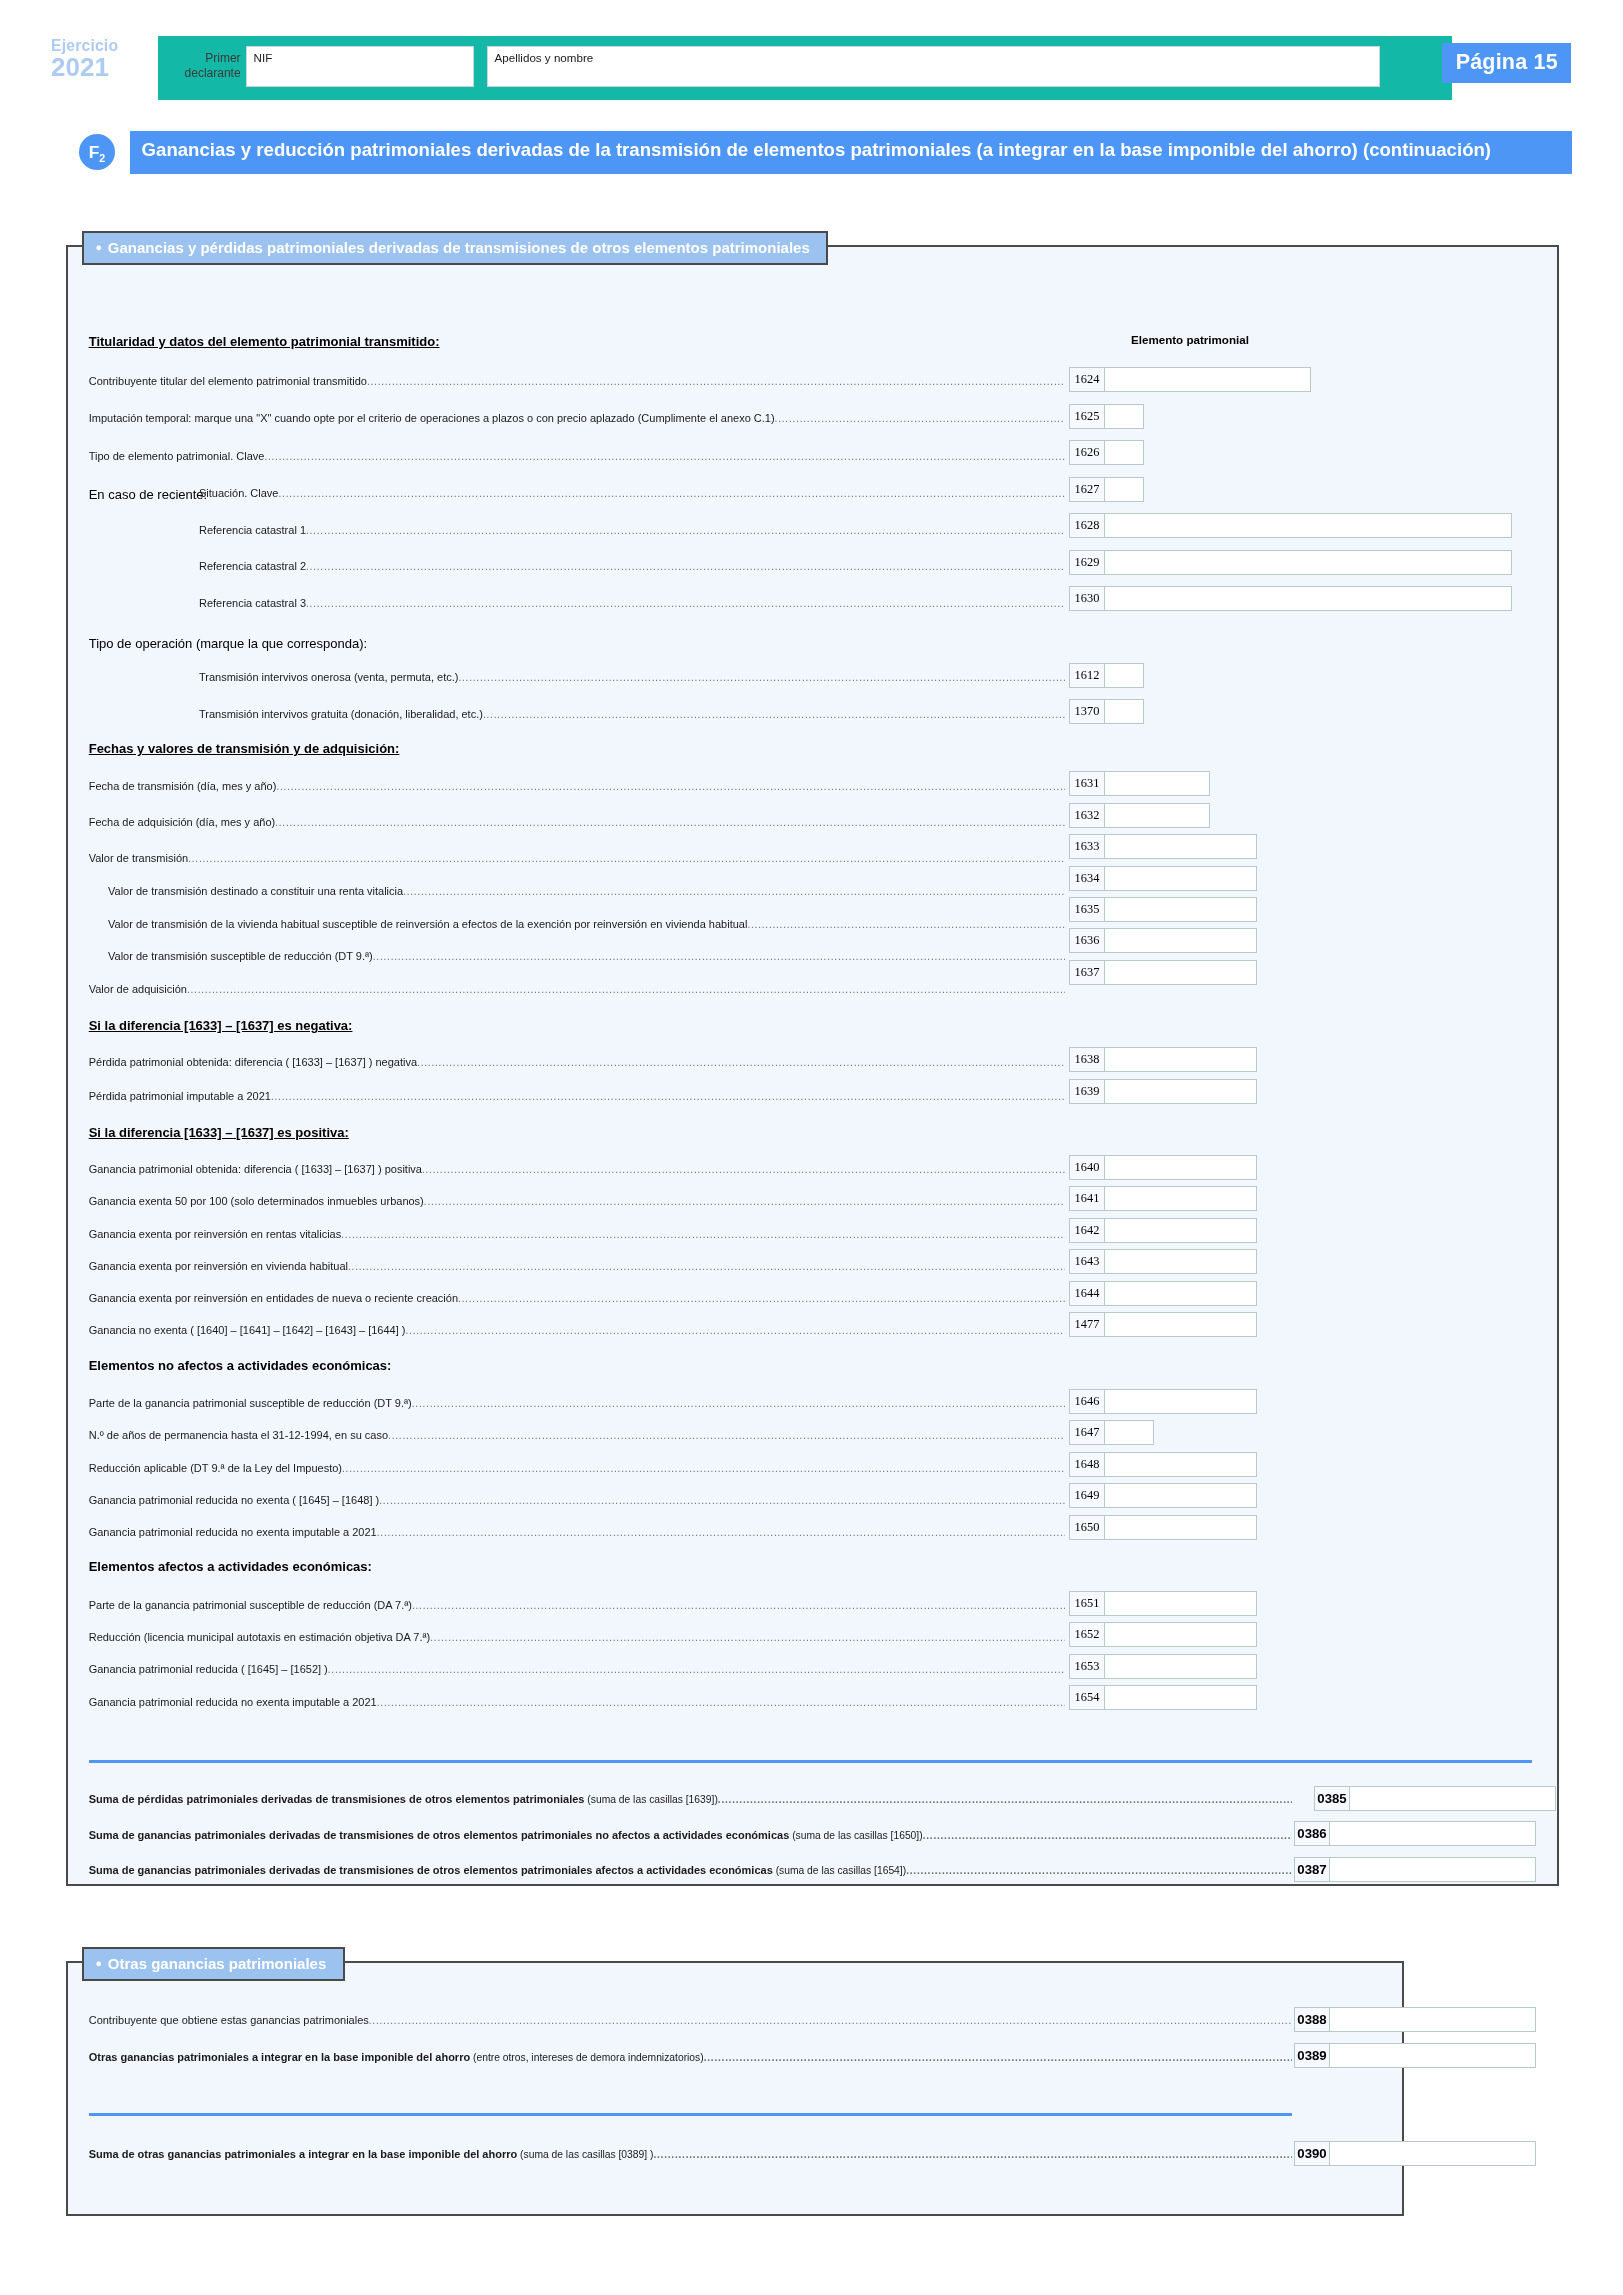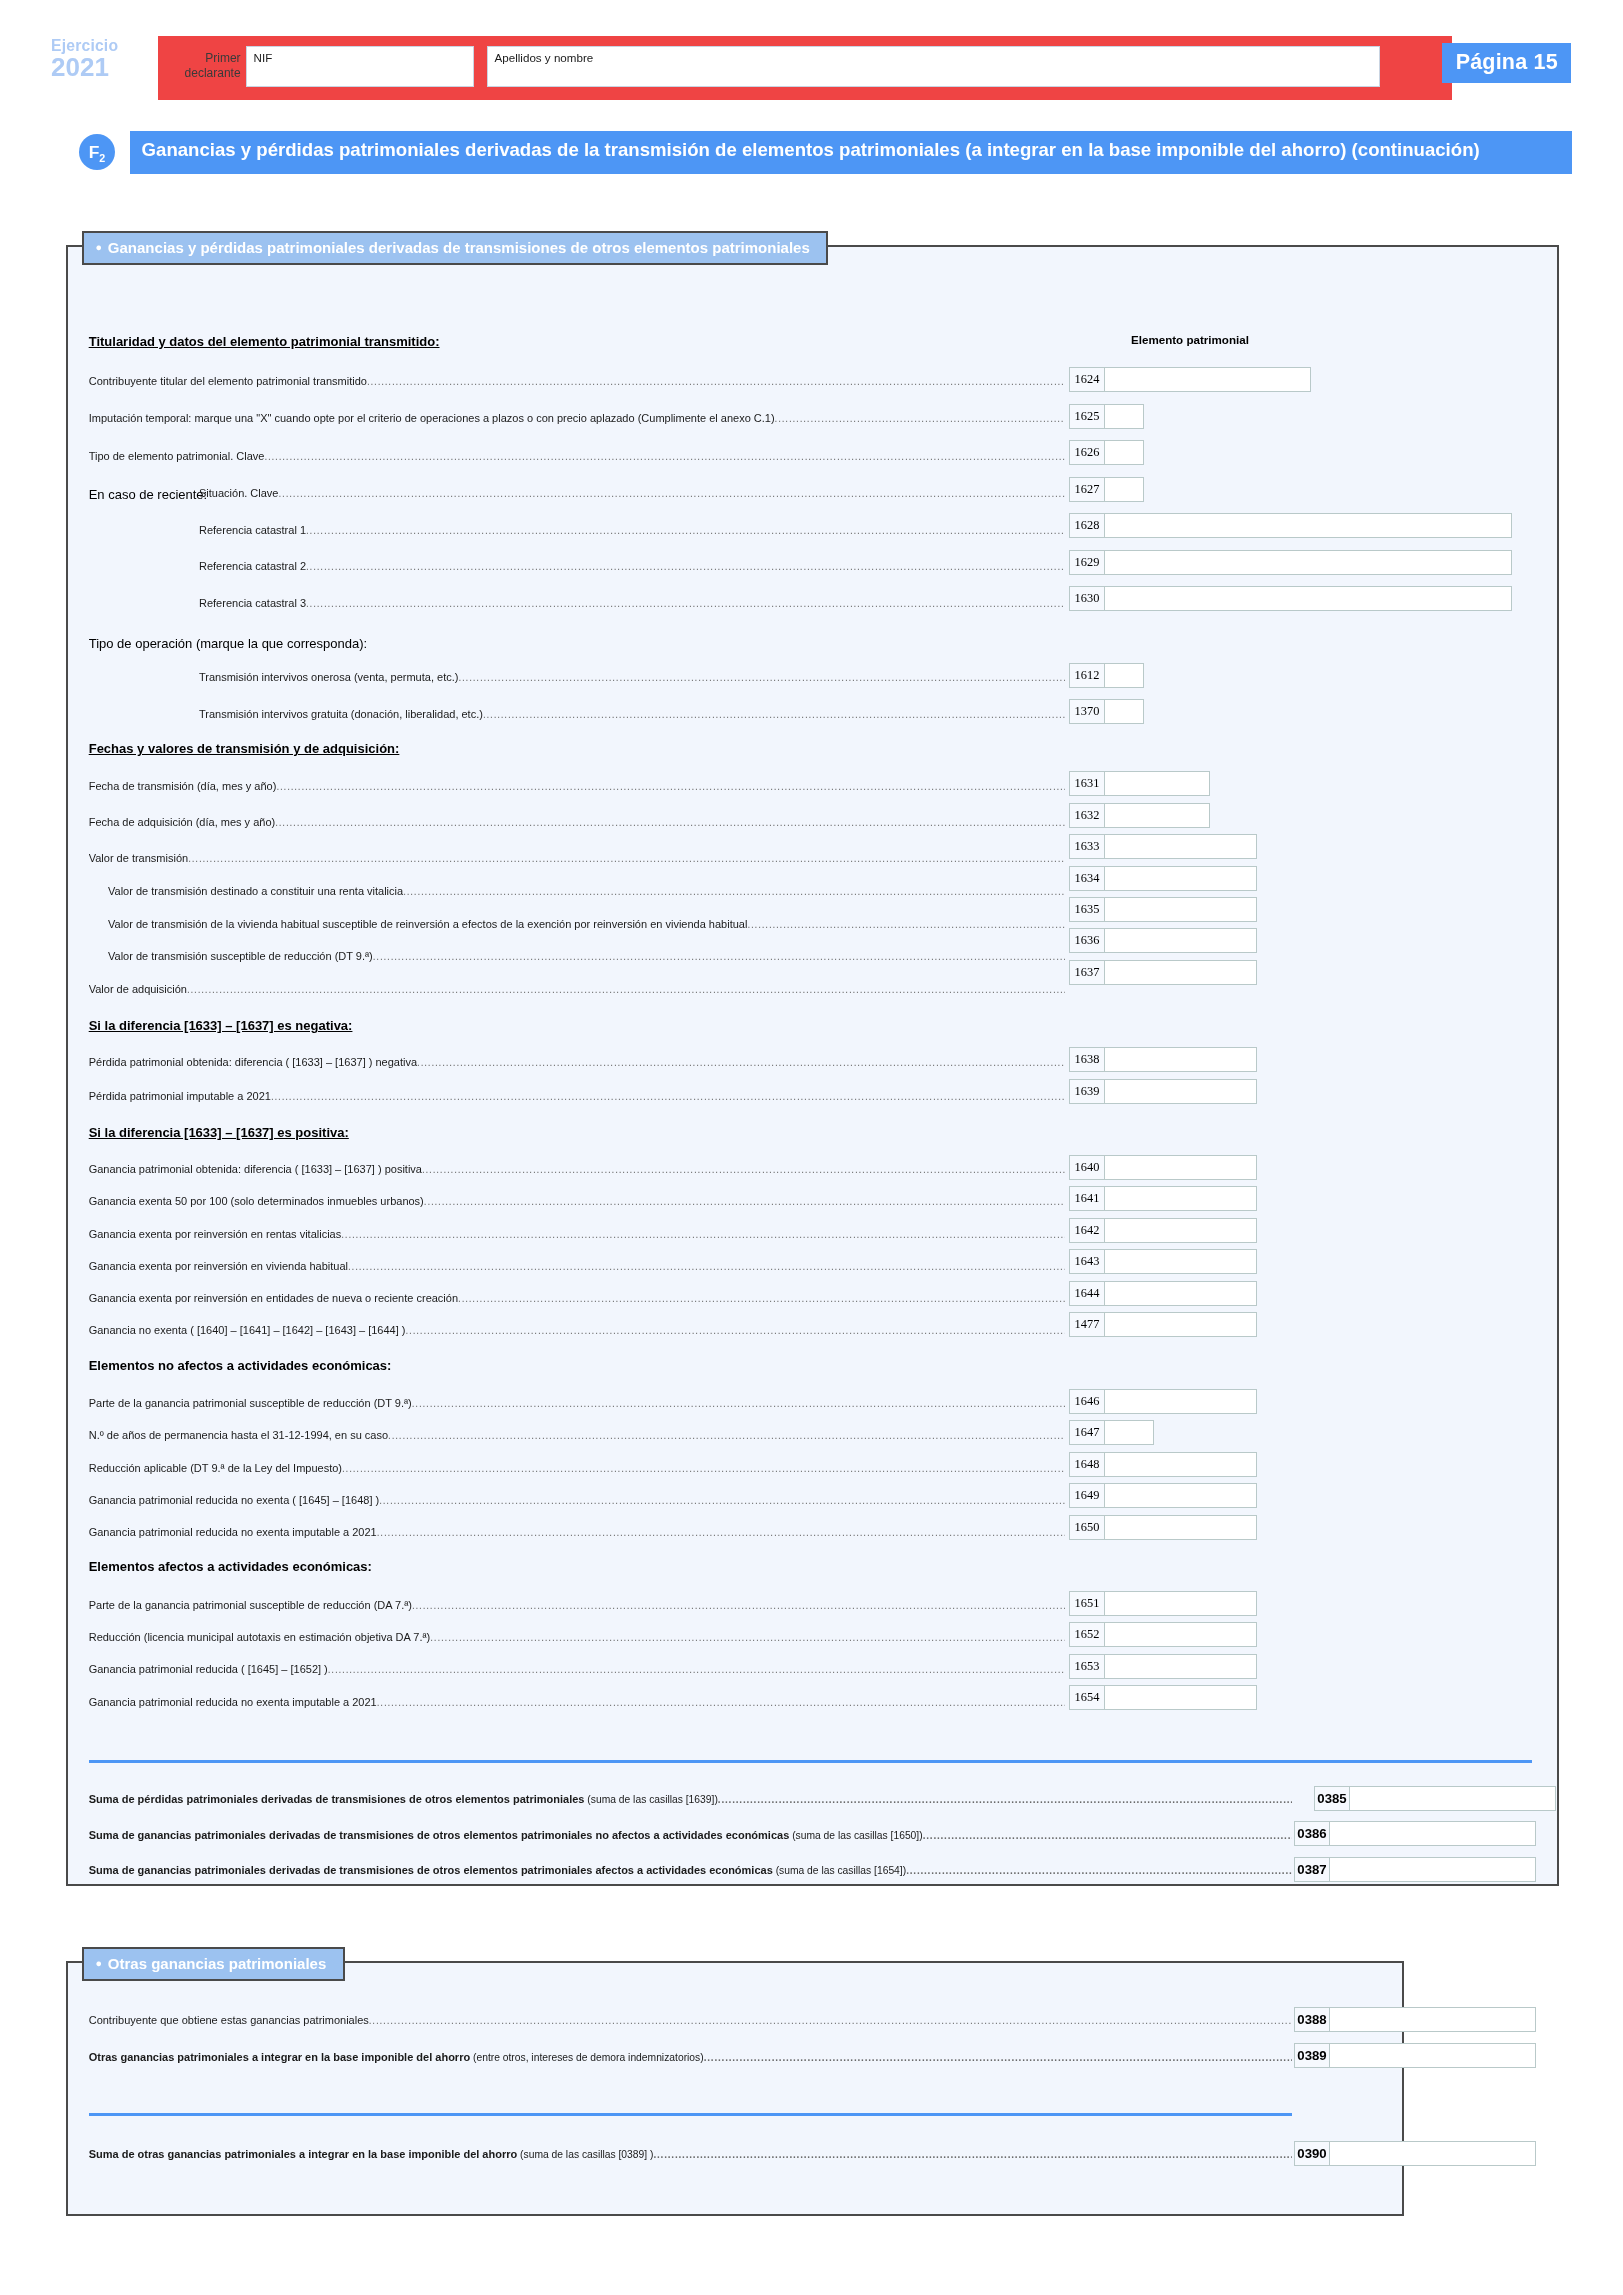--- a/index.html
+++ b/index.html
@@ -29,21 +29,21 @@
     color: #aecbf5;
     font-weight: bold;
     line-height: 1.0;
   }
   .ejercicio .e1 { font-size: 15.7px; letter-spacing: 0.2px; }
   .ejercicio .e2 { font-size: 26px; margin-top: 0.8px; }
 
   .idband {
     position: absolute; left: 107px; top: 0;
     width: 1294px; height: 64px;
-    background: #ef4444;
+    background: #14b8a6;
   }
   .primer-declarante {
     position: absolute; left: 6.6px; top: 15px;
     width: 76px; text-align: right;
     font-size: 12px; color: #3a3a3a; line-height: 1.25;
   }
   .idfield {
     position: absolute; top: 10px;
     height: 41px;
     background: #ffffff;
@@ -186,21 +186,21 @@
       </div>
     </div>
 
     <div class="pagina">Página 15</div>
   </div>
 
   <div class="f2row">
     <div class="f2badge">
       <span>F</span><sub>2</sub>
     </div>
-    <div class="f2title">Ganancias y pérdidas patrimoniales derivadas de la transmisión de elementos patrimoniales (a integrar en la base imponible del ahorro) (continuación)</div>
+    <div class="f2title">Ganancias y reducción patrimoniales derivadas de la transmisión de elementos patrimoniales (a integrar en la base imponible del ahorro) (continuación)</div>
   </div>
 
   <div class="block block1">
     <div class="blockhead">
       <span class="bullet">●</span><span>Ganancias y pérdidas patrimoniales derivadas de transmisiones de otros elementos patrimoniales</span>
     </div>
 
     <div class="inner" id="block1-inner">
         <div class="grouphdr" style="left: 20.7px; top: 87px;">Titularidad y datos del elemento patrimonial transmitido:</div>
         <div class="rowlabel" style="left: 20.7px; top: 128px; width: 976px;"><span>Contribuyente titular del elemento patrimonial transmitido</span><span class="dots" style="width: 992px;"> ................................................................................................................................................................................................................................................................................................................................................................................................................</span></div>

